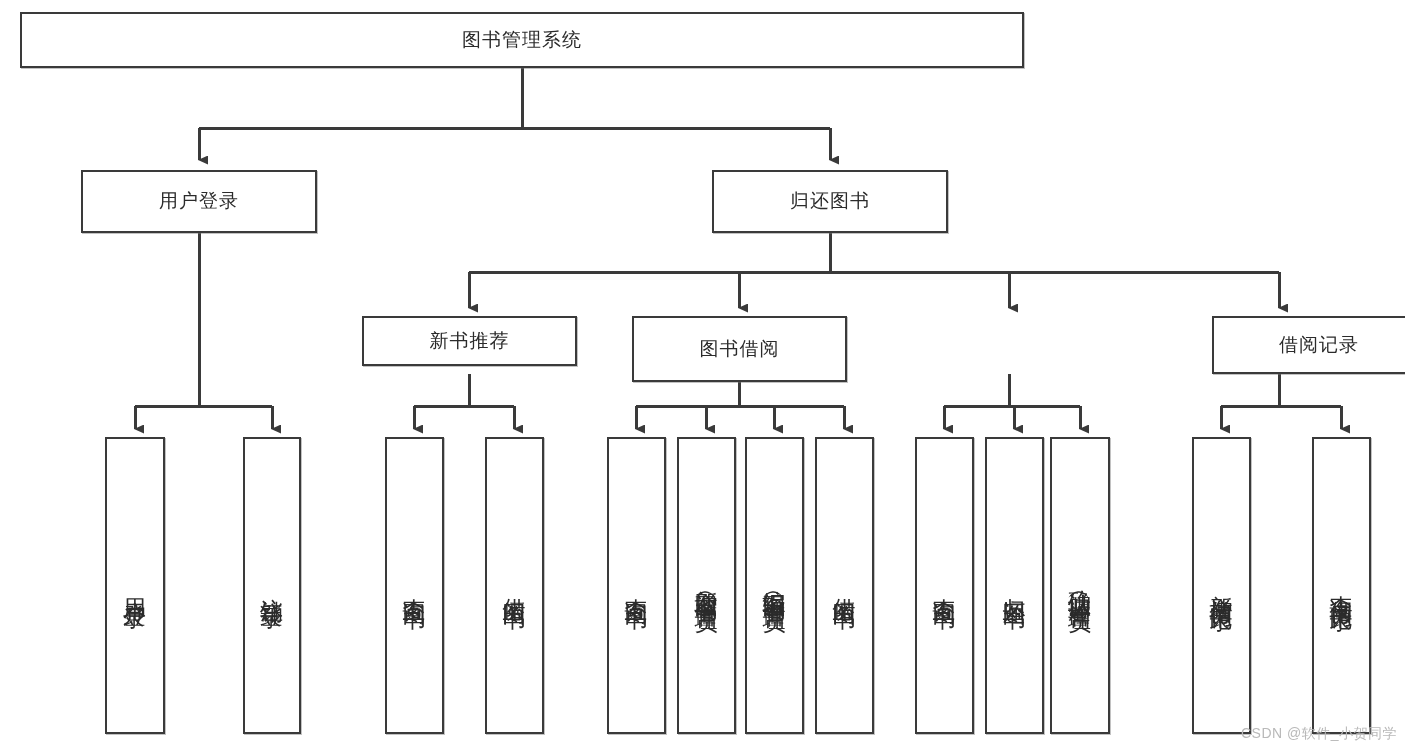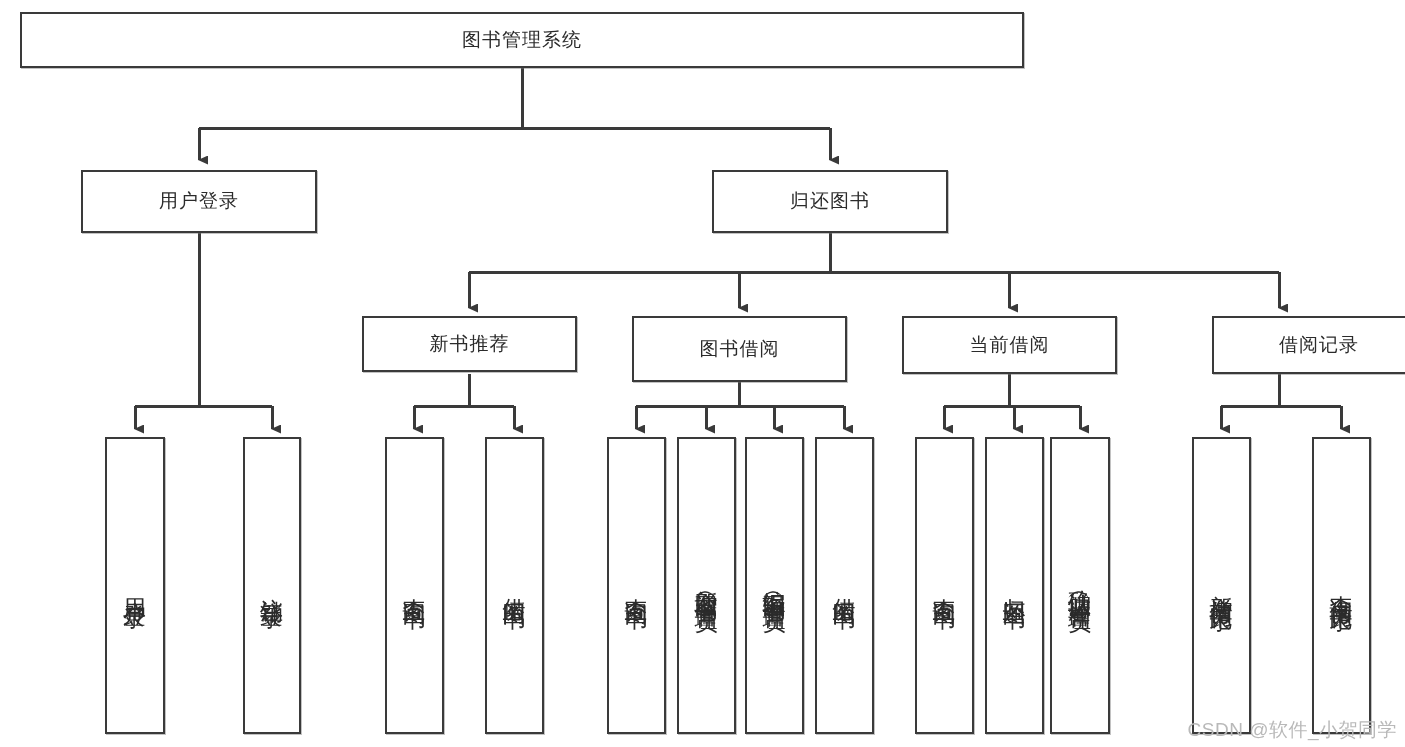--- a/index.html
+++ b/index.html
@@ -59,21 +59,21 @@
     writing-mode: vertical-rl;
     text-orientation: upright;
     display: block;
     white-space: normal;
     max-height: 100%;
   }
   .watermark {
     position: absolute;
     right: 8px;
     bottom: 4px;
-    font-size: 19px;
+    font-size: 14px;
     color: #b9b9b9;
     letter-spacing: 0.5px;
     white-space: nowrap;
     pointer-events: none;
   }
 </style>
 </head>
 <body>
 
 <div id="diagram-root">
@@ -132,28 +132,25 @@
     <span>图书管理系统</span>
   </div>
 
   <div class="nodebox horiz" style="left:81px; top:170px; width:236px; height:63px;">
     <span>用户登录</span>
   </div>
   <div class="nodebox horiz" style="left:712px; top:170px; width:236px; height:63px;">
     <span>归还图书</span>
   </div>
 
-  <div class="nodebox horiz" style="left:362px; top:316px; width:215px; height:56px;">
+  <div class="nodebox horiz" style="left:362px; top:316px; width:215px; height:50px;">
     <span>新书推荐</span>
   </div>
   <div class="nodebox horiz" style="left:632px; top:316px; width:215px; height:66px;">
     <span>图书借阅</span>
-  </div>
-  <div class="nodebox horiz" style="left:902px; top:316px; width:215px; height:58px;">
-    <span>当前借阅</span>
   </div>
   <div class="nodebox horiz" style="left:1212px; top:316px; width:214px; height:58px;">
     <span>借阅记录</span>
   </div>
 
   <div class="nodebox vert" style="left:105px; top:437px; width:60px; height:297px;">
     <span>用户登录</span>
   </div>
   <div class="nodebox vert" style="left:243px; top:437px; width:58px; height:297px;">
     <span>注销登录</span>

